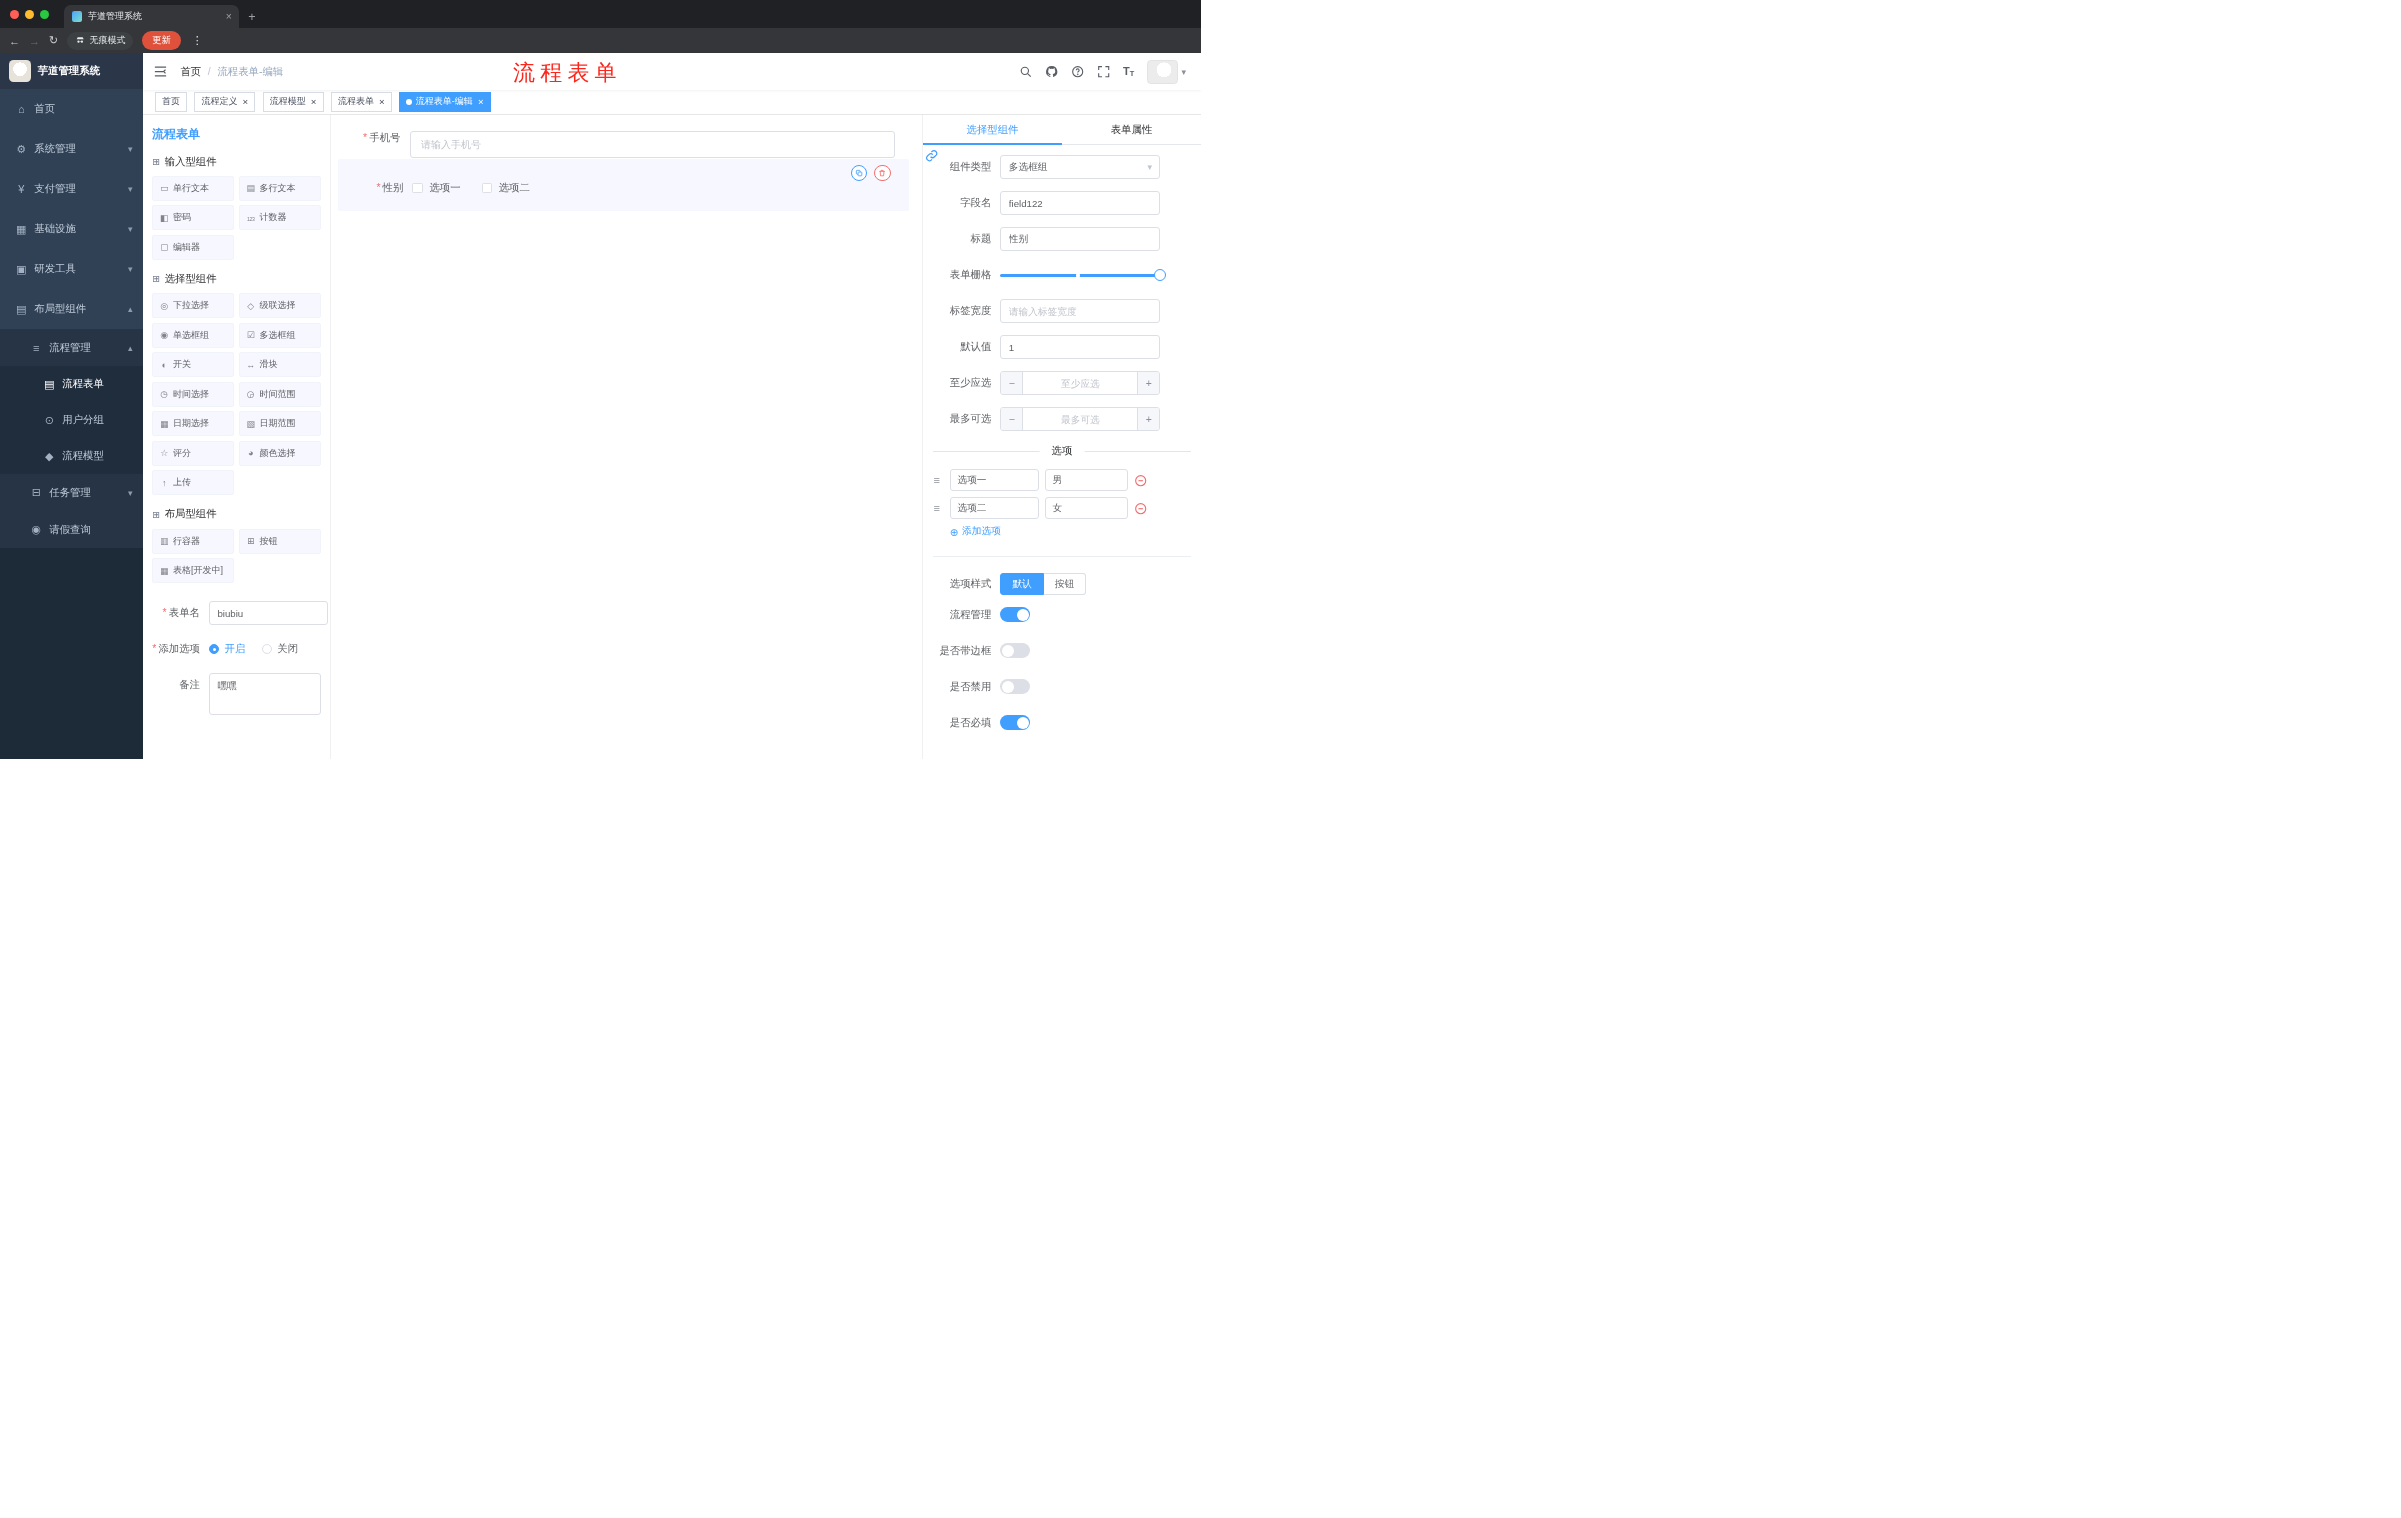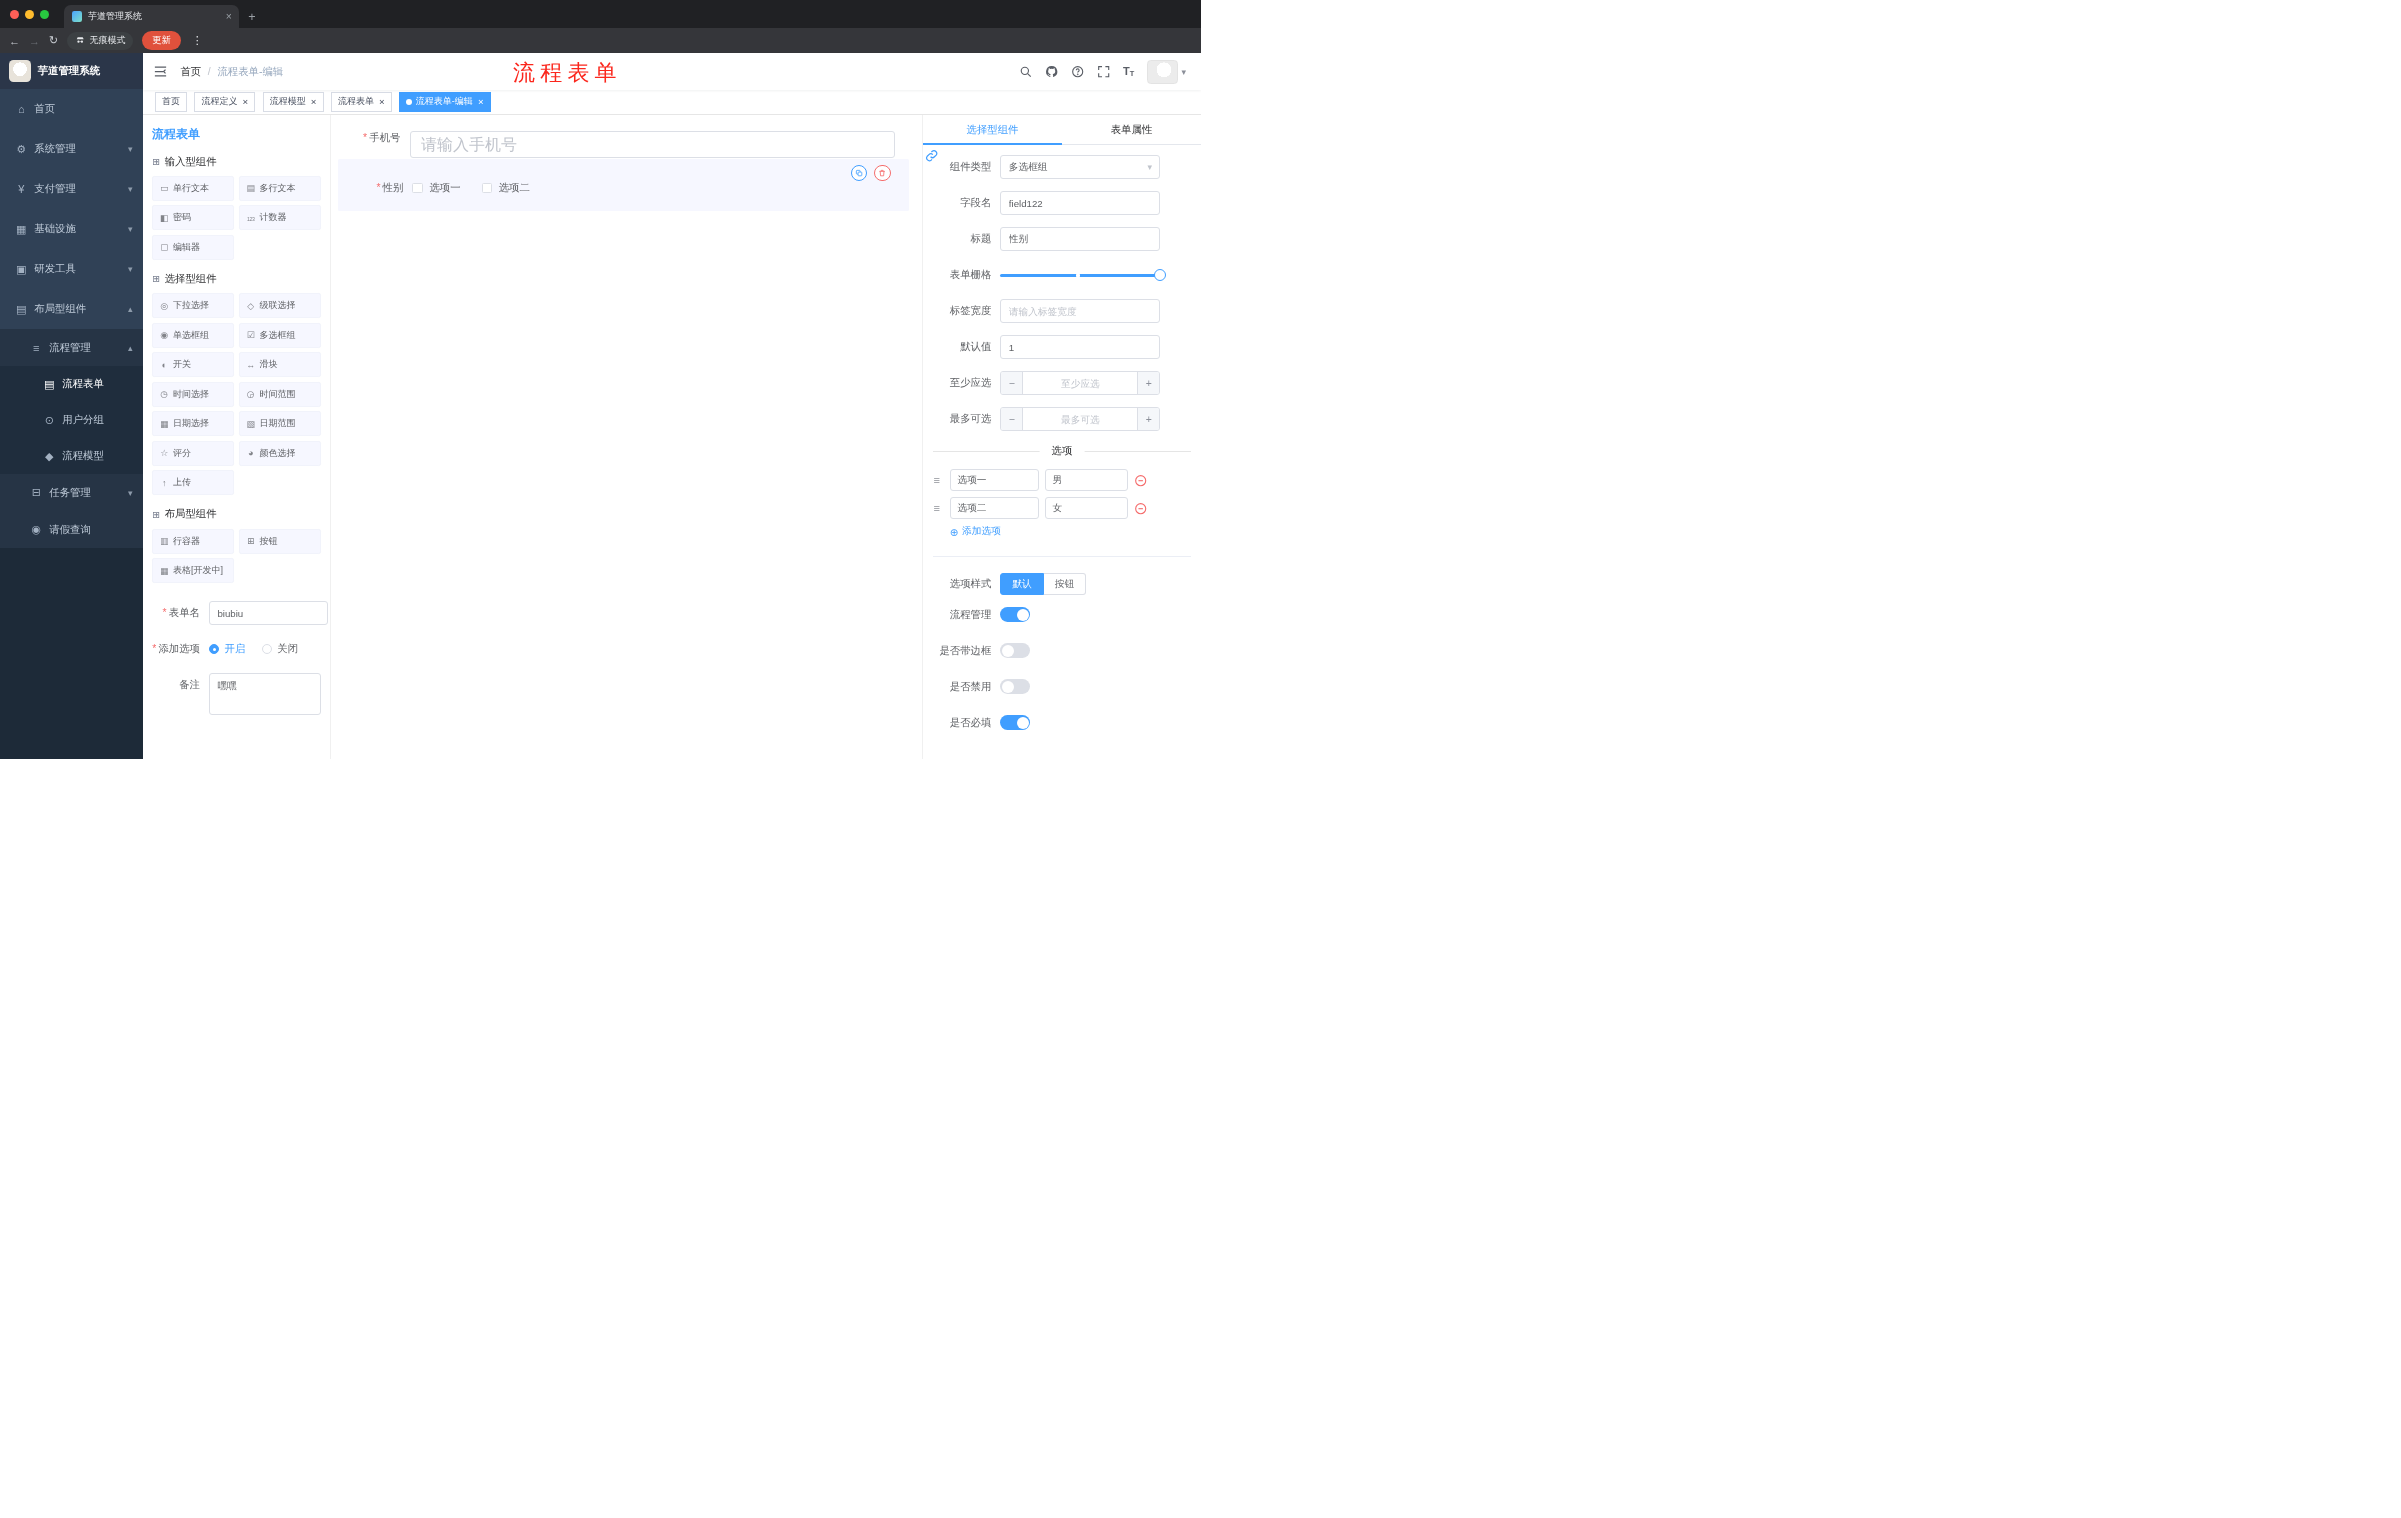--- a/index.html
+++ b/index.html
@@ -100,21 +100,21 @@
 
 .canvas{flex:1;display:flex;flex-direction:column;min-width:0}
 .cv-toolbar{height:27px;display:flex;justify-content:flex-end;align-items:center;gap:19.3px;padding:0 18px;border-bottom:0.7px solid #f4f4f4;flex-shrink:0}
 .tb{display:flex;align-items:center;gap:3.7px;font-size:11px;cursor:pointer}
 .tb svg{width:11px;height:11px}
 .tb.blue{color:#409eff}.tb.red{color:#f56c6c}
 .cv-body{padding-top:16.3px}
 .frow{display:flex;align-items:flex-start;height:18px}
 .flabel{width:74px;text-align:right;padding-right:9px;font-size:10.4px;color:#606266;flex-shrink:0}
 .phone-row{padding:0 27px 0 4.5px}
-.phone-row .einput{flex:1;height:27px;font-size:16px;padding:0 10.4px}
+.phone-row .einput{flex:1;height:27px;font-size:10px;padding:0 10.4px}
 .widget{position:relative;margin:9.7px 13.4px 0 7.4px;background:#f6f7ff;border-radius:1.5px;padding:22px 0 12px;cursor:pointer}
 .w-actions{position:absolute;top:6px;right:18px;display:flex;gap:7.4px}
 .act{width:16.3px;height:16.3px;border-radius:50%;background:#fff;display:flex;align-items:center;justify-content:center;cursor:pointer}
 .act svg{width:8.2px;height:8.2px}
 .act.copy{border:0.7px solid #409eff;color:#409eff}
 .act.del{border:0.7px solid #f56c6c;color:#f56c6c}
 .cb{display:flex;align-items:center;gap:6.7px;margin-right:21px;font-size:10.4px;color:#606266;cursor:pointer}
 .cbx{width:10.4px;height:10.4px;border:0.7px solid #dcdfe6;border-radius:1.5px;background:#fff;flex-shrink:0}
 
 

